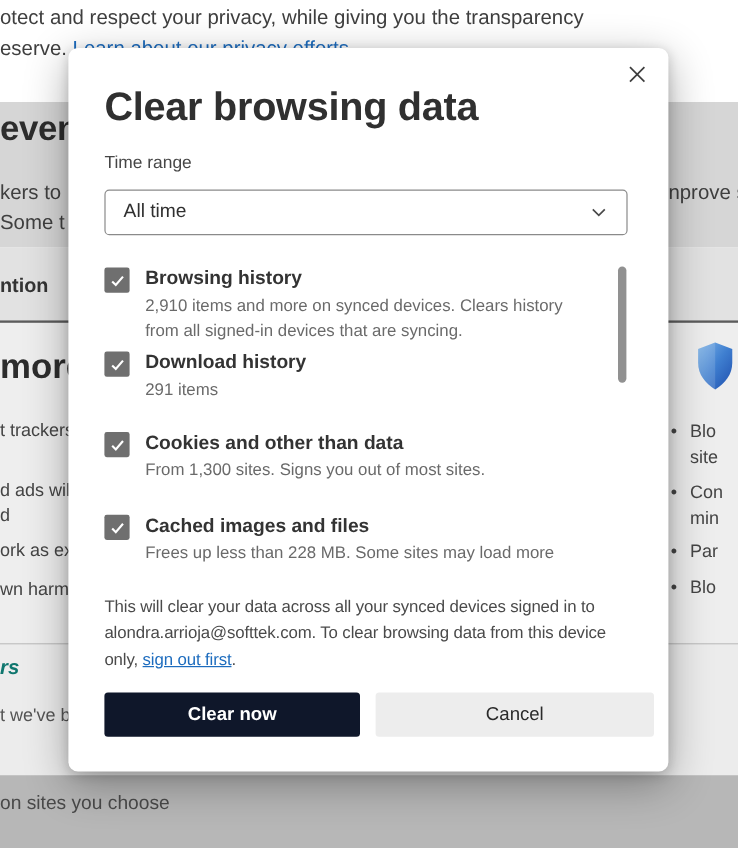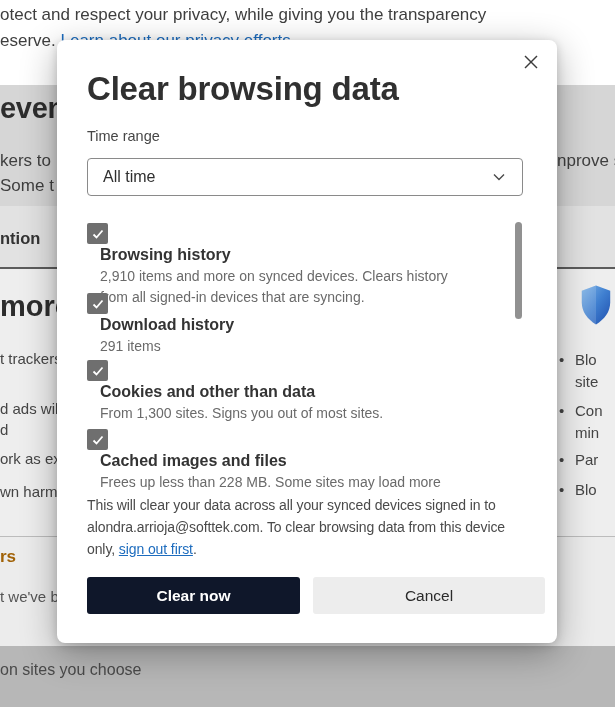--- a/index.html
+++ b/index.html
@@ -23,38 +23,38 @@
   .frag-line2{left:0;top:31px;font-size:17px;}
   .frag-link{color:#1d6cbe;}
   .frag-h-eventi{left:0;top:92px;font-size:29px;font-weight:600;color:#2d2d2d;letter-spacing:-.3px;}
   .frag-kers{left:0;top:151px;font-size:17px;}
   .frag-some{left:0;top:176px;font-size:17px;}
   .frag-nprove{left:557px;top:151px;font-size:17px;}
   .frag-ntion{left:0;top:229px;font-size:16.5px;font-weight:700;color:#333;}
   .frag-h-asic{left:0;top:290px;font-size:29px;font-weight:600;color:#2d2d2d;}
   .bfrag{position:absolute;font-size:15px;color:#454545;white-space:nowrap;}
   .dot{position:absolute;font-size:15px;color:#454545;}
-  .frag-rs{left:0;top:547px;font-size:17px;font-weight:700;color:#a16207;}
+  .frag-rs{left:0;top:547px;font-size:17px;font-weight:700;color:#0f766e;font-style:italic;}
   .frag-weve{left:0;top:588px;font-size:15px;color:#555;}
   .frag-onsites{left:0;top:661px;font-size:16px;color:#4a4a4a;}
   .shield{position:absolute;left:580px;top:282px;}
 
   
   .dialog{position:absolute;left:57px;top:40px;width:500px;height:603px;background:#ffffff;
           border-radius:8px;box-shadow:0 10px 36px rgba(0,0,0,.32),0 2px 10px rgba(0,0,0,.16);}
   .close-btn{position:absolute;left:462px;top:10px;width:24px;height:24px;display:flex;
              align-items:center;justify-content:center;cursor:pointer;background:none;border:none;padding:0;}
   .dlg-title{position:absolute;left:30px;top:30px;font-size:33px;font-weight:600;color:#303030;letter-spacing:-.2px;}
   .tr-label{position:absolute;left:30px;top:88px;font-size:14.5px;color:#464646;}
   .dropdown{position:absolute;left:30px;top:118px;width:436px;height:38px;border:1px solid #8a8a8a;
             border-radius:4px;background:#fff;box-sizing:border-box;display:flex;align-items:center;cursor:pointer;}
   .dropdown-value{margin-left:15px;font-size:16px;color:#2f2f2f;flex:1;}
   .dropdown-chevron{margin-right:14px;display:flex;}
 
-  .row{position:absolute;left:30px;width:420px;display:flex;align-items:flex-start;flex-direction:column;}
+  .row{position:absolute;left:30px;width:420px;display:flex;align-items:flex-start;}
   .row-1{top:182px;} .row-2{top:252px;} .row-3{top:319px;} .row-4{top:388px;}
   .checkbox{width:21px;height:21px;border-radius:2px;background:#6f6f6f;flex:0 0 auto;
             display:flex;align-items:center;justify-content:center;cursor:pointer;margin-top:1px;}
   .row-text{margin-left:13px;}
   .row-label{font-size:16px;font-weight:600;color:#333;line-height:22px;}
   .row-desc{font-size:14px;color:#6a6a6a;line-height:21px;max-width:378px;}
 
   .scroll-thumb{position:absolute;left:458px;top:182px;width:7px;height:97px;border-radius:4px;background:#919191;cursor:pointer;}
 
   .footer-text{position:absolute;left:30px;top:454px;width:444px;font-size:14px;line-height:22px;color:#4a4a4a;letter-spacing:-.1px;}

